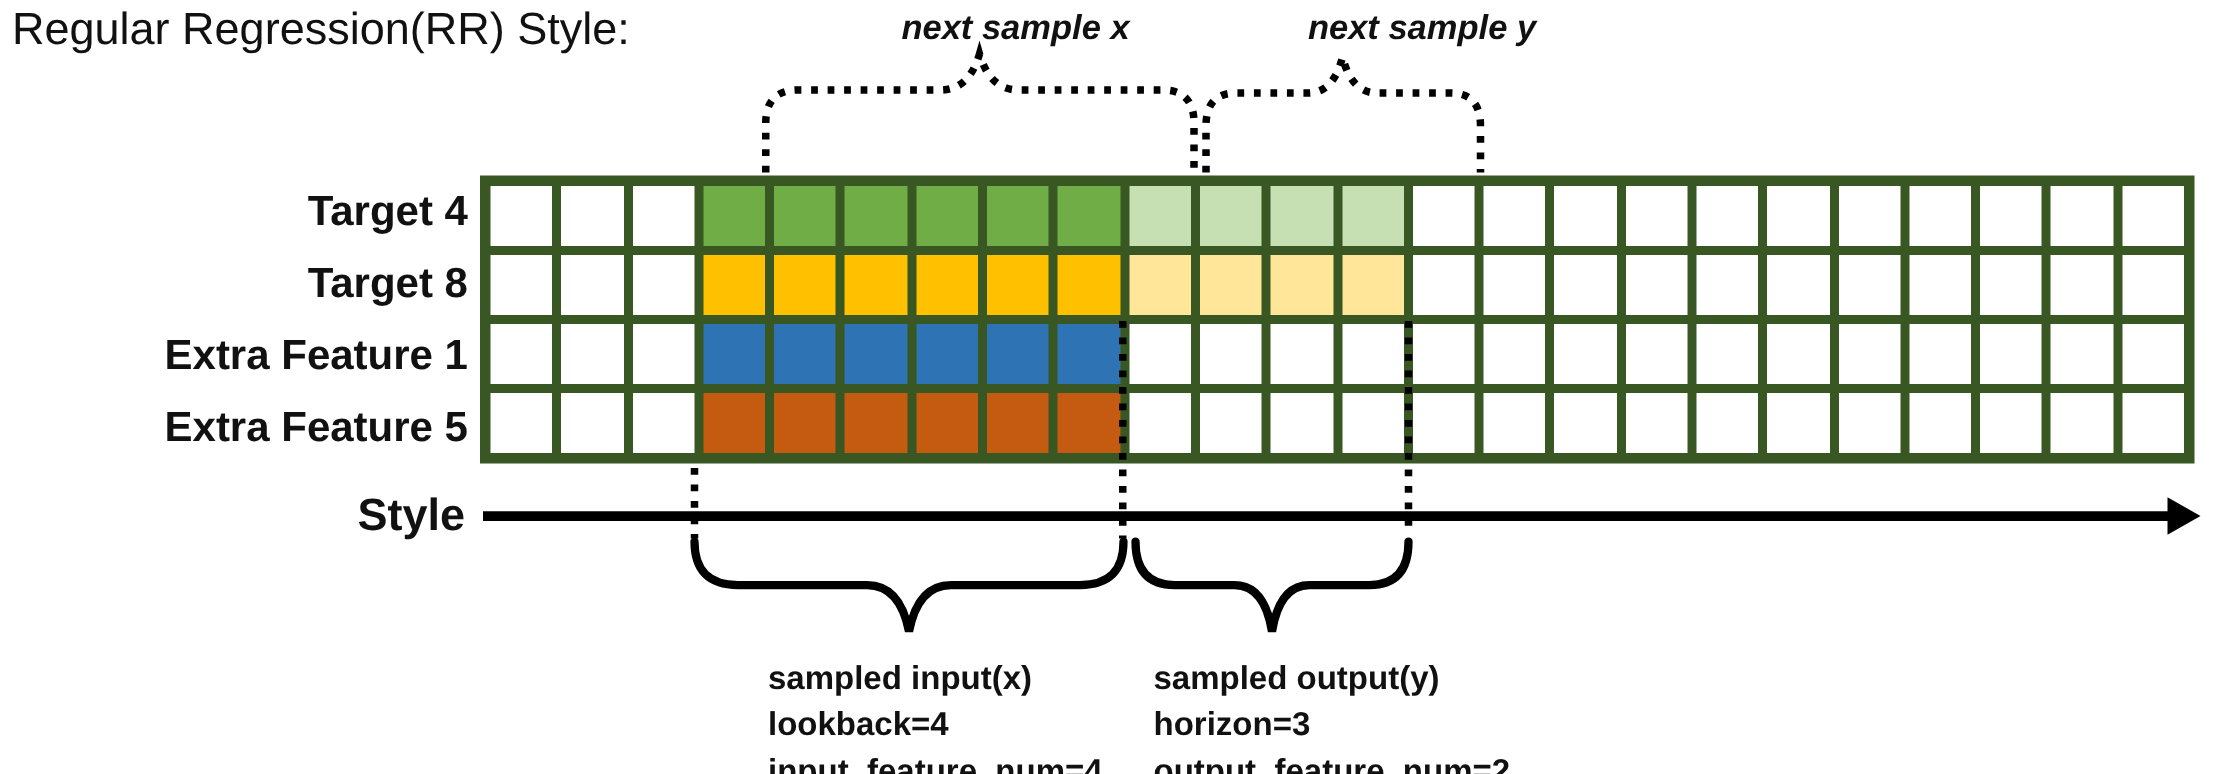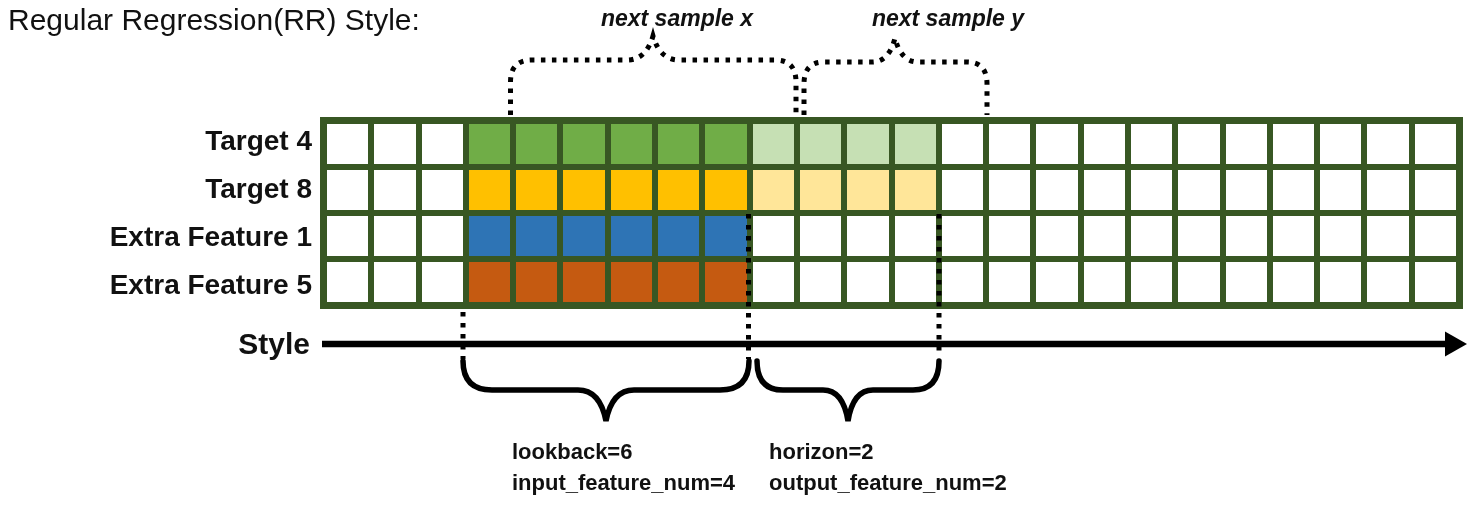--- a/index.html
+++ b/index.html
@@ -152,26 +152,28 @@
     <div class="cell" style="background: rgb(255, 255, 255);"></div>
     <div class="cell" style="background: rgb(255, 255, 255);"></div>
   </div>
 
 <div id="next-x-label" class="abs next-label">next sample x</div>
 <div id="next-y-label" class="abs next-label">next sample y</div>
 
 <div id="time-label" class="abs">Style</div>
 
 <div id="input-block" class="abs sample-block">
-  <div>lookback=6</div>
+  <div>sampled input(x)</div>
+  <div>lookback=4</div>
   <div>input_feature_num=4</div>
 </div>
 
 <div id="output-block" class="abs sample-block">
-  <div>horizon=2</div>
+  <div>sampled output(y)</div>
+  <div>horizon=3</div>
   <div>output_feature_num=2</div>
 </div>
 
 <svg id="overlay" class="abs" viewBox="0 0 1476 516" xmlns="http://www.w3.org/2000/svg">
 
   <path d="M 510.5 115 L 510.5 82 Q 510.5 60 532 60 L 627 60 Q 646 60 653 36 Q 660 60 679 60 L 775 60 Q 796 60 796 82 L 796 115" stroke="#000" stroke-width="5" stroke-dasharray="4.5 6.5"></path>
 
   <path d="M 804 115 L 804 84 Q 804 62 824 62 L 872 62 Q 889 62 895 38 Q 901 62 918 62 L 967 62 Q 987 62 987 84 L 987 115" stroke="#000" stroke-width="5" stroke-dasharray="4.5 6.5"></path>
 
   <line x1="463" y1="312" x2="463" y2="359" stroke="#000" stroke-width="5" stroke-dasharray="4.5 6.5"></line>

